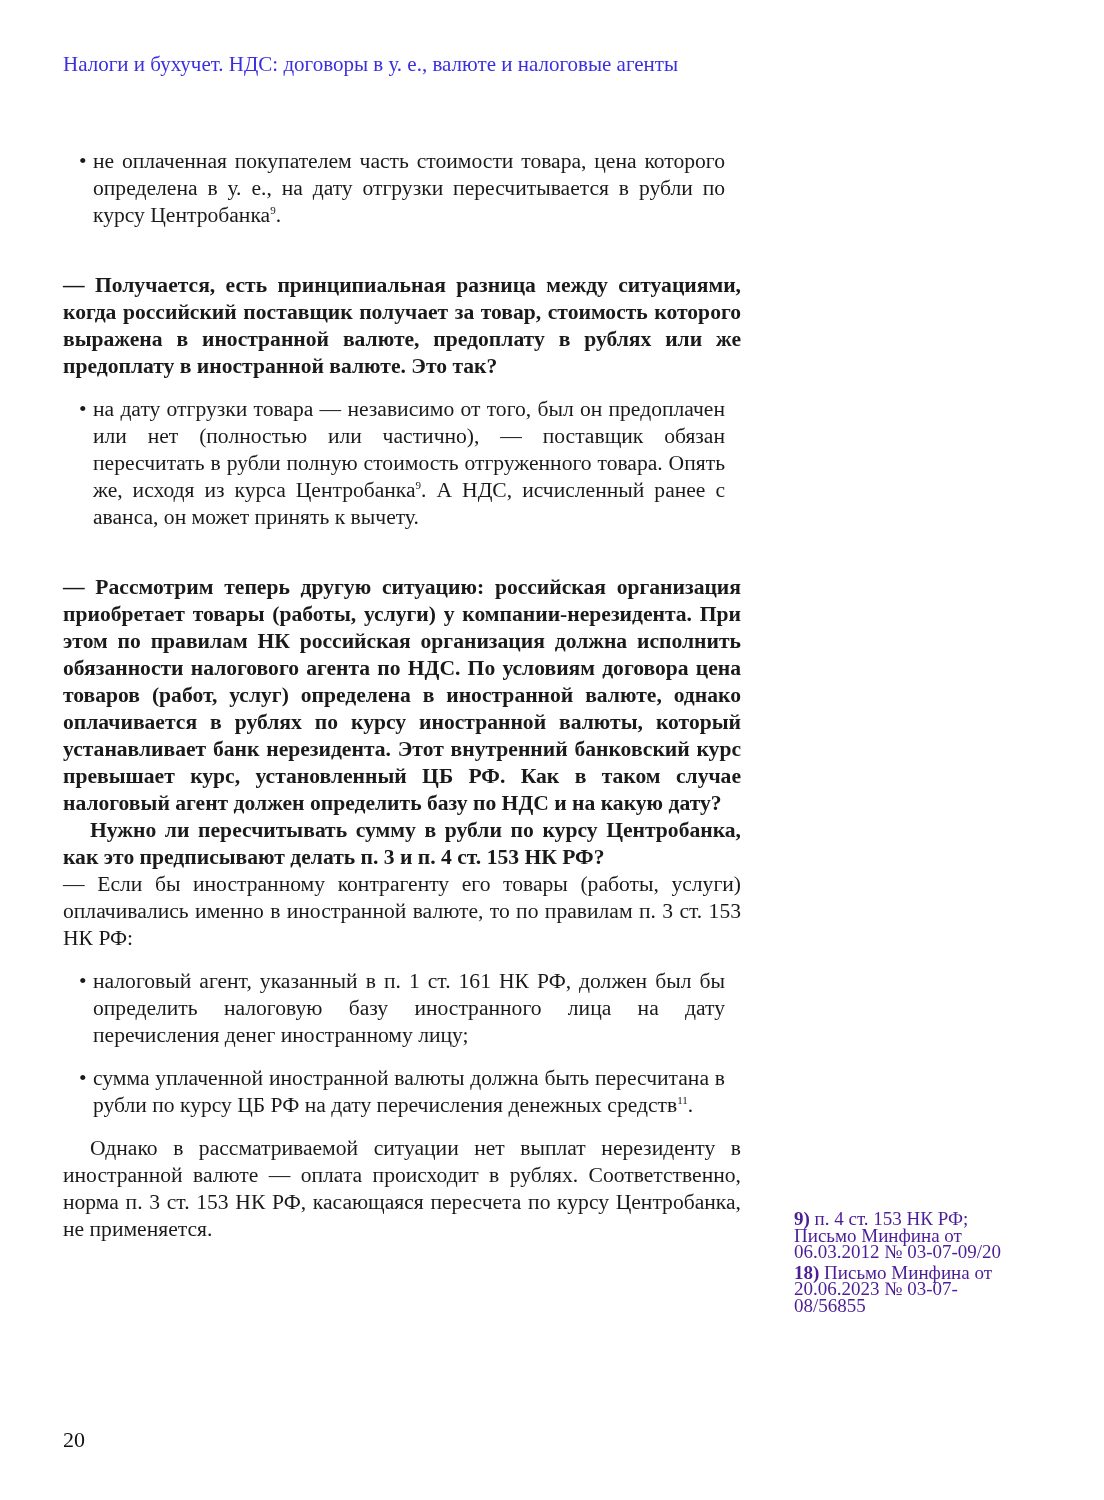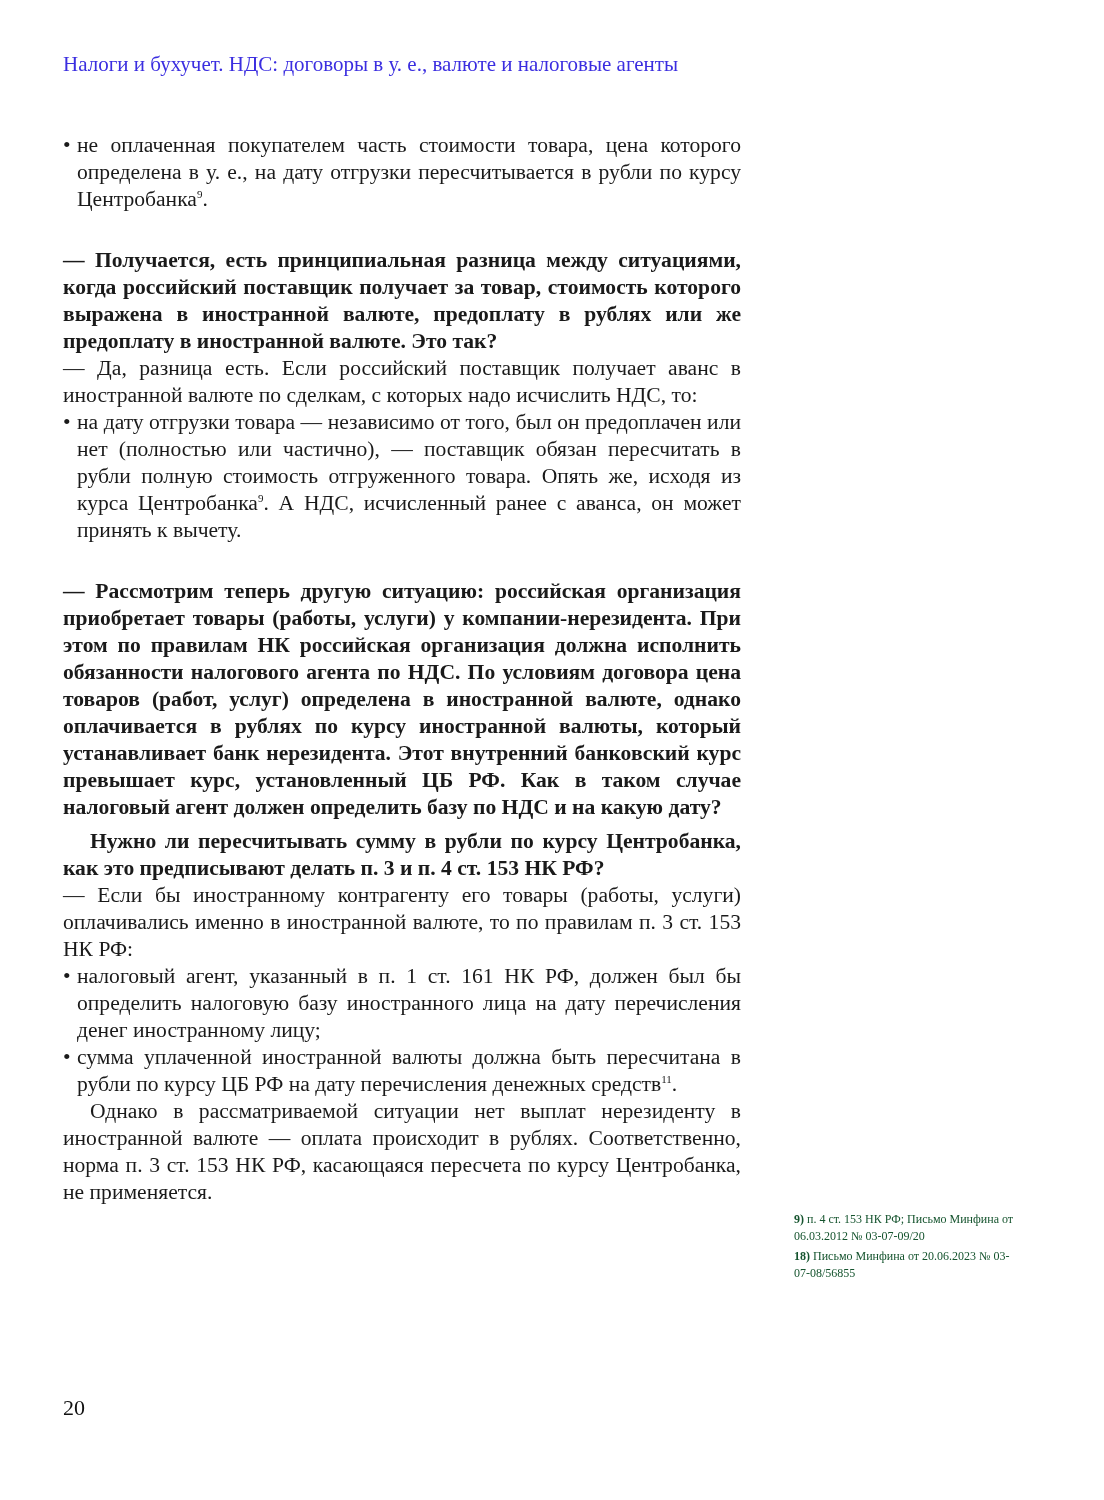--- a/index.html
+++ b/index.html
@@ -2,44 +2,43 @@
 <html><head>
   <meta charset="utf-8">
   <style>
     html, body { margin: 0; padding: 0; background: #ffffff; }
     body { width: 1104px; height: 1500px; position: relative; overflow: hidden;
            font-family: "Liberation Serif", "DejaVu Serif", serif; color: #1a1a1a; }
     .header { position: absolute; left: 63px; top: 52px; font-size: 21px; color: #3b2ee0; white-space: nowrap; }
     .header .strong { font-weight: normal; }
     .main { position: absolute; left: 63px; top: 132px; width: 678px; font-size: 21.6px; line-height: 27px; }
     .p { margin: 0; text-align: justify; text-align-last: left; }
-    .bold { font-weight: bold; margin-top: 7px; }
+    .bold { font-weight: bold; }
     .gap { height: 27px; }
-    .bullet { position: relative; padding-left: 14px; margin: 0; text-align: justify; }
+    .bullet { position: relative; padding-left: 14px; margin: 16px; text-align: justify; }
     .bullet::before { content: "•"; position: absolute; left: 0; top: 0; }
     .indent { text-indent: 27px; }
     sup { font-size: 11px; line-height: 0; vertical-align: 8px; }
-    .notes { position: absolute; left: 794px; top: 1211px; width: 220px; font-size: 12px; line-height: 16.6px; color: #14532d; }
+    .notes { position: absolute; left: 794px; top: 1211px; width: 220px; font-size: 19px; line-height: 16.6px; color: #4c1d95; }
     .note { margin: 0 0 4px 0; }
     .note .num { font-weight: bold; }
-    .page-num { position: absolute; left: 63px; top: 1395px; font-size: 22px; color: #111; }
+    .page-num { position: absolute; left: 63px; top: 1427px; font-size: 22px; color: #111; }
   </style>
 </head>
 <body>
 
 <div class="header">
   <span class="strong">Налоги и бухучет.</span>
   <span>НДС: договоры в у. е., валюте и налоговые агенты</span>
 </div>
 
 <div class="main">
   <p class="bullet"><span>не оплаченная покупателем часть стоимости товара, цена которого определена в у. е., на дату отгрузки пересчитывается в рубли по курсу Центробанка</span><sup>9</sup><span>.</span></p>
   <div class="gap"></div>
   <p class="p bold">— Получается, есть принципиальная разница между ситуациями, когда российский поставщик получает за товар, стоимость которого выражена в иностранной валюте, предоплату в рублях или же предоплату в иностранной валюте. Это так?</p>
-  <p class="p">— Да, разница есть. Если российский поставщик получает аванс в иностранной валюте по сделкам, с которых надо исчислить НДС, то:</p>
   <p class="bullet"><span>на дату отгрузки товара — независимо от того, был он предоплачен или нет (полностью или частично), — поставщик обязан пересчитать в рубли полную стоимость отгруженного товара. Опять же, исходя из курса Центробанка</span><sup>9</sup><span>. А НДС, исчисленный ранее с аванса, он может принять к вычету.</span></p>
   <div class="gap"></div>
   <p class="p bold">— Рассмотрим теперь другую ситуацию: российская организация приобретает товары (работы, услуги) у компании-нерезидента. При этом по правилам НК российская организация должна исполнить обязанности налогового агента по НДС. По условиям договора цена товаров (работ, услуг) определена в иностранной валюте, однако оплачивается в рублях по курсу иностранной валюты, который устанавливает банк нерезидента. Этот внутренний банковский курс превышает курс, установленный ЦБ РФ. Как в таком случае налоговый агент должен определить базу по НДС и на какую дату?</p>
   <p class="p bold indent">Нужно ли пересчитывать сумму в рубли по курсу Центробанка, как это предписывают делать п. 3 и п. 4 ст. 153 НК РФ?</p>
   <p class="p">— Если бы иностранному контрагенту его товары (работы, услуги) оплачивались именно в иностранной валюте, то по правилам п. 3 ст. 153 НК РФ:</p>
   <p class="bullet">налоговый агент, указанный в п. 1 ст. 161 НК РФ, должен был бы определить налоговую базу иностранного лица на дату перечисления денег иностранному лицу;</p>
   <p class="bullet"><span>сумма уплаченной иностранной валюты должна быть пересчитана в рубли по курсу ЦБ РФ на дату перечисления денежных средств</span><sup>11</sup><span>.</span></p>
   <p class="p indent">Однако в рассматриваемой ситуации нет выплат нерезиденту в иностранной валюте — оплата происходит в рублях. Соответственно, норма п. 3 ст. 153 НК РФ, касающаяся пересчета по курсу Центробанка, не применяется.</p>
 </div>
 

